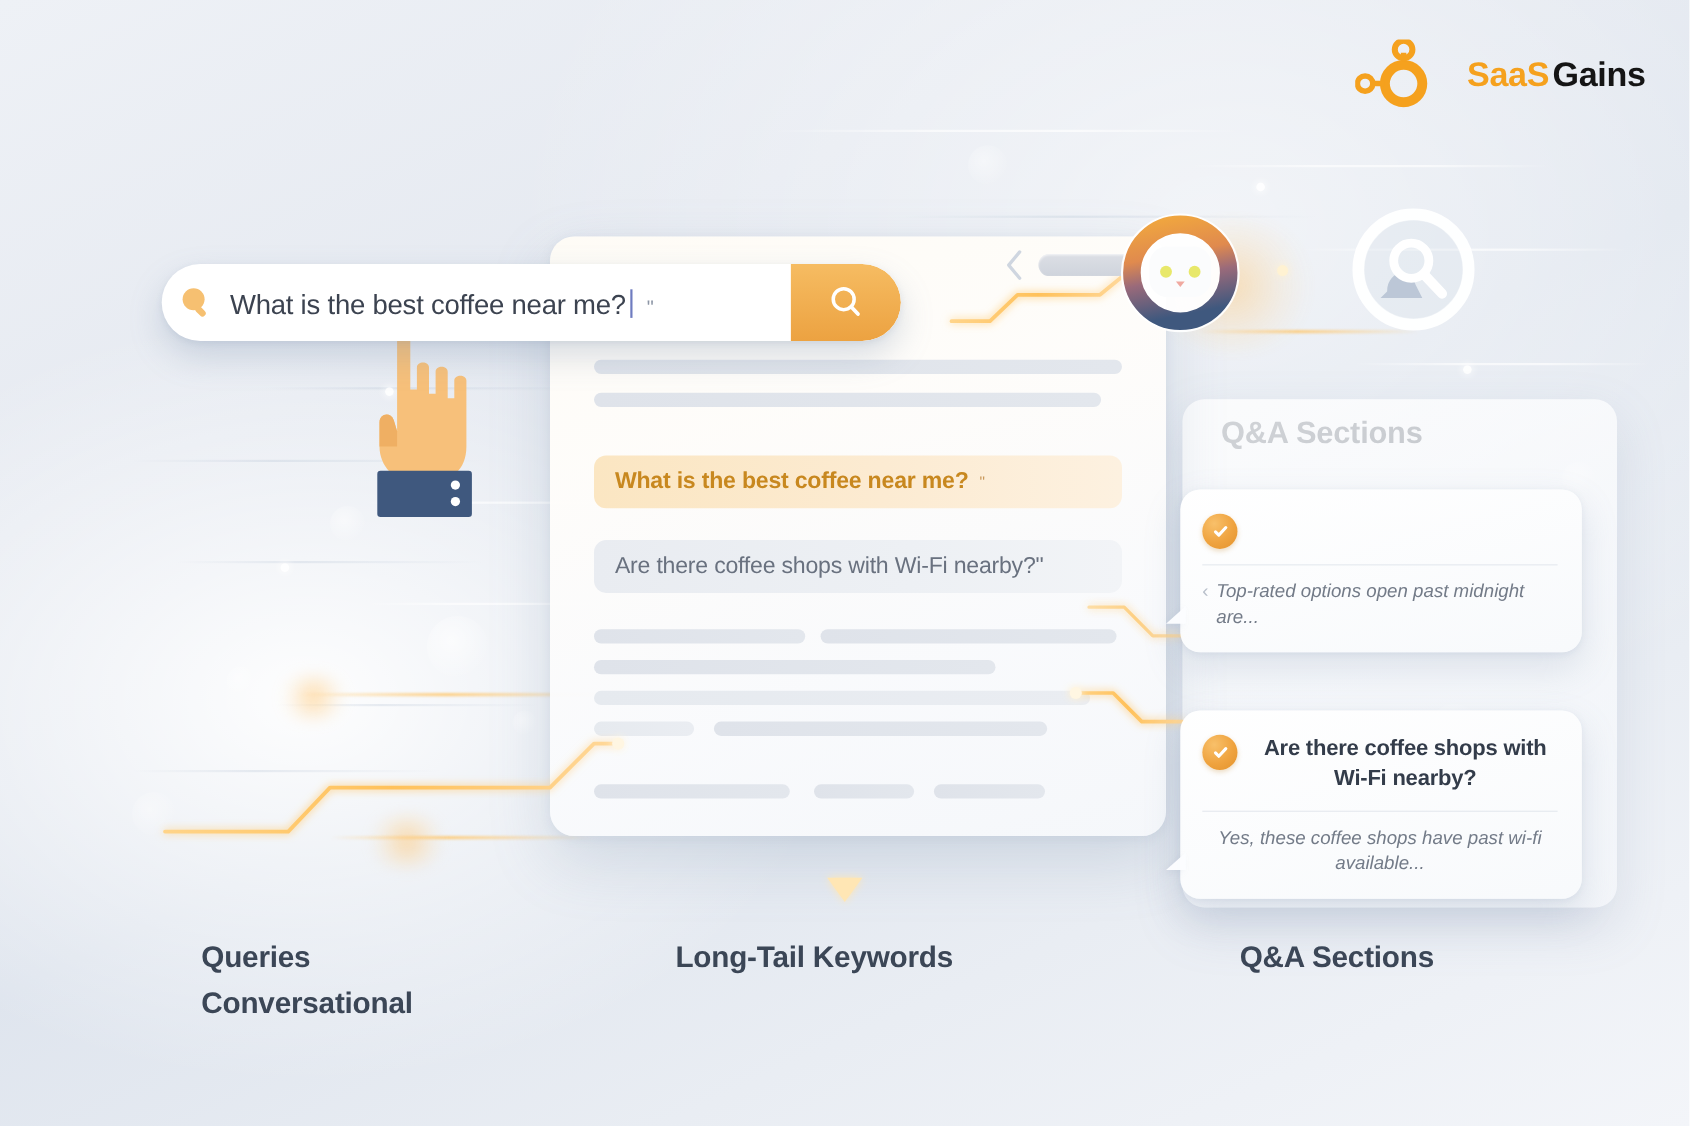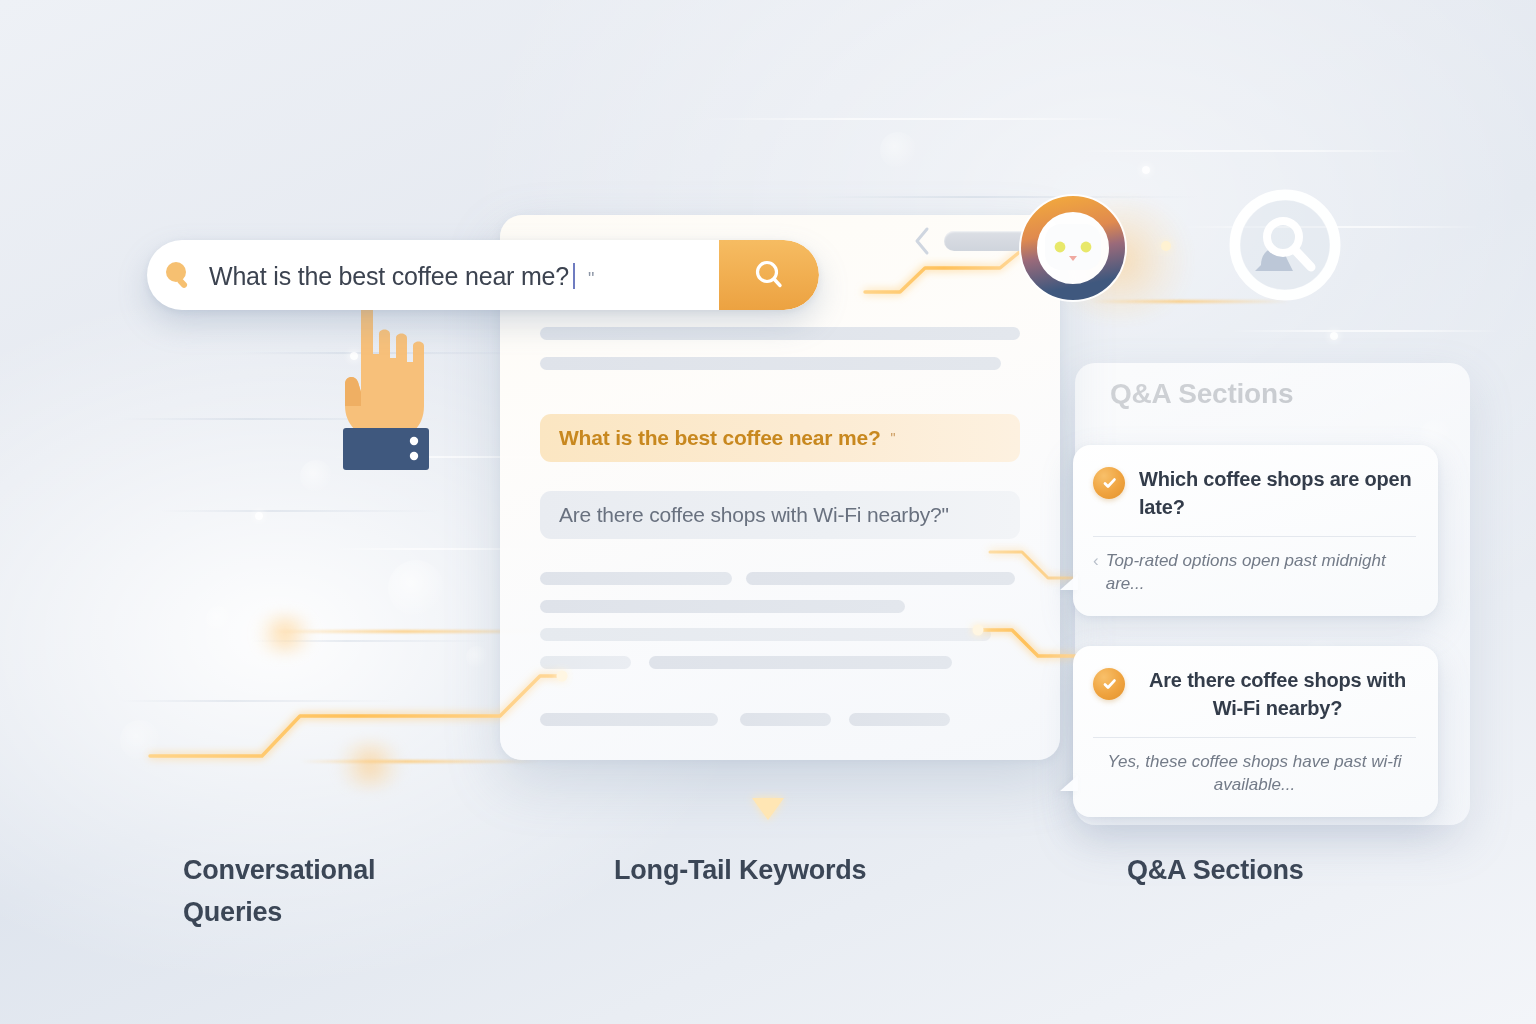--- a/index.html
+++ b/index.html
@@ -274,20 +274,32 @@
 
     <path d="M1075,578 L1048,578 L1022,552 L990,552" fill="none" stroke="url(#wgrad)" stroke-width="3.0" stroke-linecap="round" stroke-linejoin="round" filter="url(#fglow)" opacity="0.75"></path>
 
     <path d="M562,676 L540,676 L500,716 L300,716 L262,756 L150,756" fill="none" stroke="url(#wgrad)" stroke-width="3.4" stroke-linecap="round" stroke-linejoin="round" filter="url(#fglow)"></path>
     <circle cx="562" cy="676" r="5.5" fill="#FFF6E2" filter="url(#fglow)"></circle>
 
     <path d="M768,762 L768,800" fill="none" stroke="url(#wgrad)" stroke-width="4" stroke-linecap="round" filter="url(#fglow)"></path>
     <path d="M752,798 L784,798 L768,820 Z" fill="#FFE6B4" filter="url(#fglow)"></path>
   </svg>
 
+  <div id="logo">
+    <svg class="logo-mark" viewBox="0 0 92 62">
+      <circle cx="44" cy="40" r="17" fill="none" stroke="#F5A11E" stroke-width="9"></circle>
+      <line x1="44" y1="23" x2="44" y2="12" stroke="#F5A11E" stroke-width="5"></line>
+      <circle cx="44" cy="9" r="8" fill="none" stroke="#F5A11E" stroke-width="5.5"></circle>
+      <line x1="27" y1="40" x2="14" y2="40" stroke="#F5A11E" stroke-width="5"></line>
+      <circle cx="9" cy="40" r="7" fill="none" stroke="#F5A11E" stroke-width="5"></circle>
+    </svg>
+    <div class="logo-text">
+      <span class="logo-saas">SaaS</span><span class="logo-gains">Gains</span>
+    </div>
+  </div>
 
 
   <div id="main-card">
     <div class="inner">
 
       <div style="height:112px;"></div>
       <div class="skel" style="width:100%;"></div>
       <div style="height:17px;"></div>
       <div class="skel" style="width:96%;"></div>
 
@@ -398,21 +410,20 @@
   <div class="head-right">Q&amp;A Sections</div>
 
   <div class="qa-card" style="left:1073px; top:445px;">
     <div class="tail"></div>
     <div class="qa-head">
       <div class="qa-badge">
         <svg width="17" height="17" viewBox="0 0 17 17">
           <path d="M4 8.5 L7 11.5 L13.4 4.6" fill="none" stroke="#ffffff" stroke-width="2.8" stroke-linecap="round" stroke-linejoin="round"></path>
         </svg>
       </div>
-      <div class="qa-q">Which coffee shops are open late?</div>
     </div>
     <div class="qa-divider"></div>
     <div class="qa-a">
       <span class="chev">‹</span>
       <span>Top-rated options open past midnight are...</span>
     </div>
   </div>
 
   <div class="qa-card" style="left:1073px; top:646px;text-align:center;">
     <div class="tail"></div>
@@ -424,19 +435,19 @@
       </div>
       <div class="qa-q">Are there coffee shops with Wi-Fi nearby?</div>
     </div>
     <div class="qa-divider"></div>
     <div class="qa-a">
       <span>Yes, these coffee shops have past wi-fi available...</span>
     </div>
   </div>
 
   <div class="foot" id="foot-1">
+    <div>Queries</div>
     <div>Conversational</div>
-    <div>Queries</div>
   </div>
   <div class="foot" id="foot-2">Long-Tail Keywords</div>
   <div class="foot" id="foot-3">Q&amp;A Sections</div>
 
 </div>
 
 </body></html>

